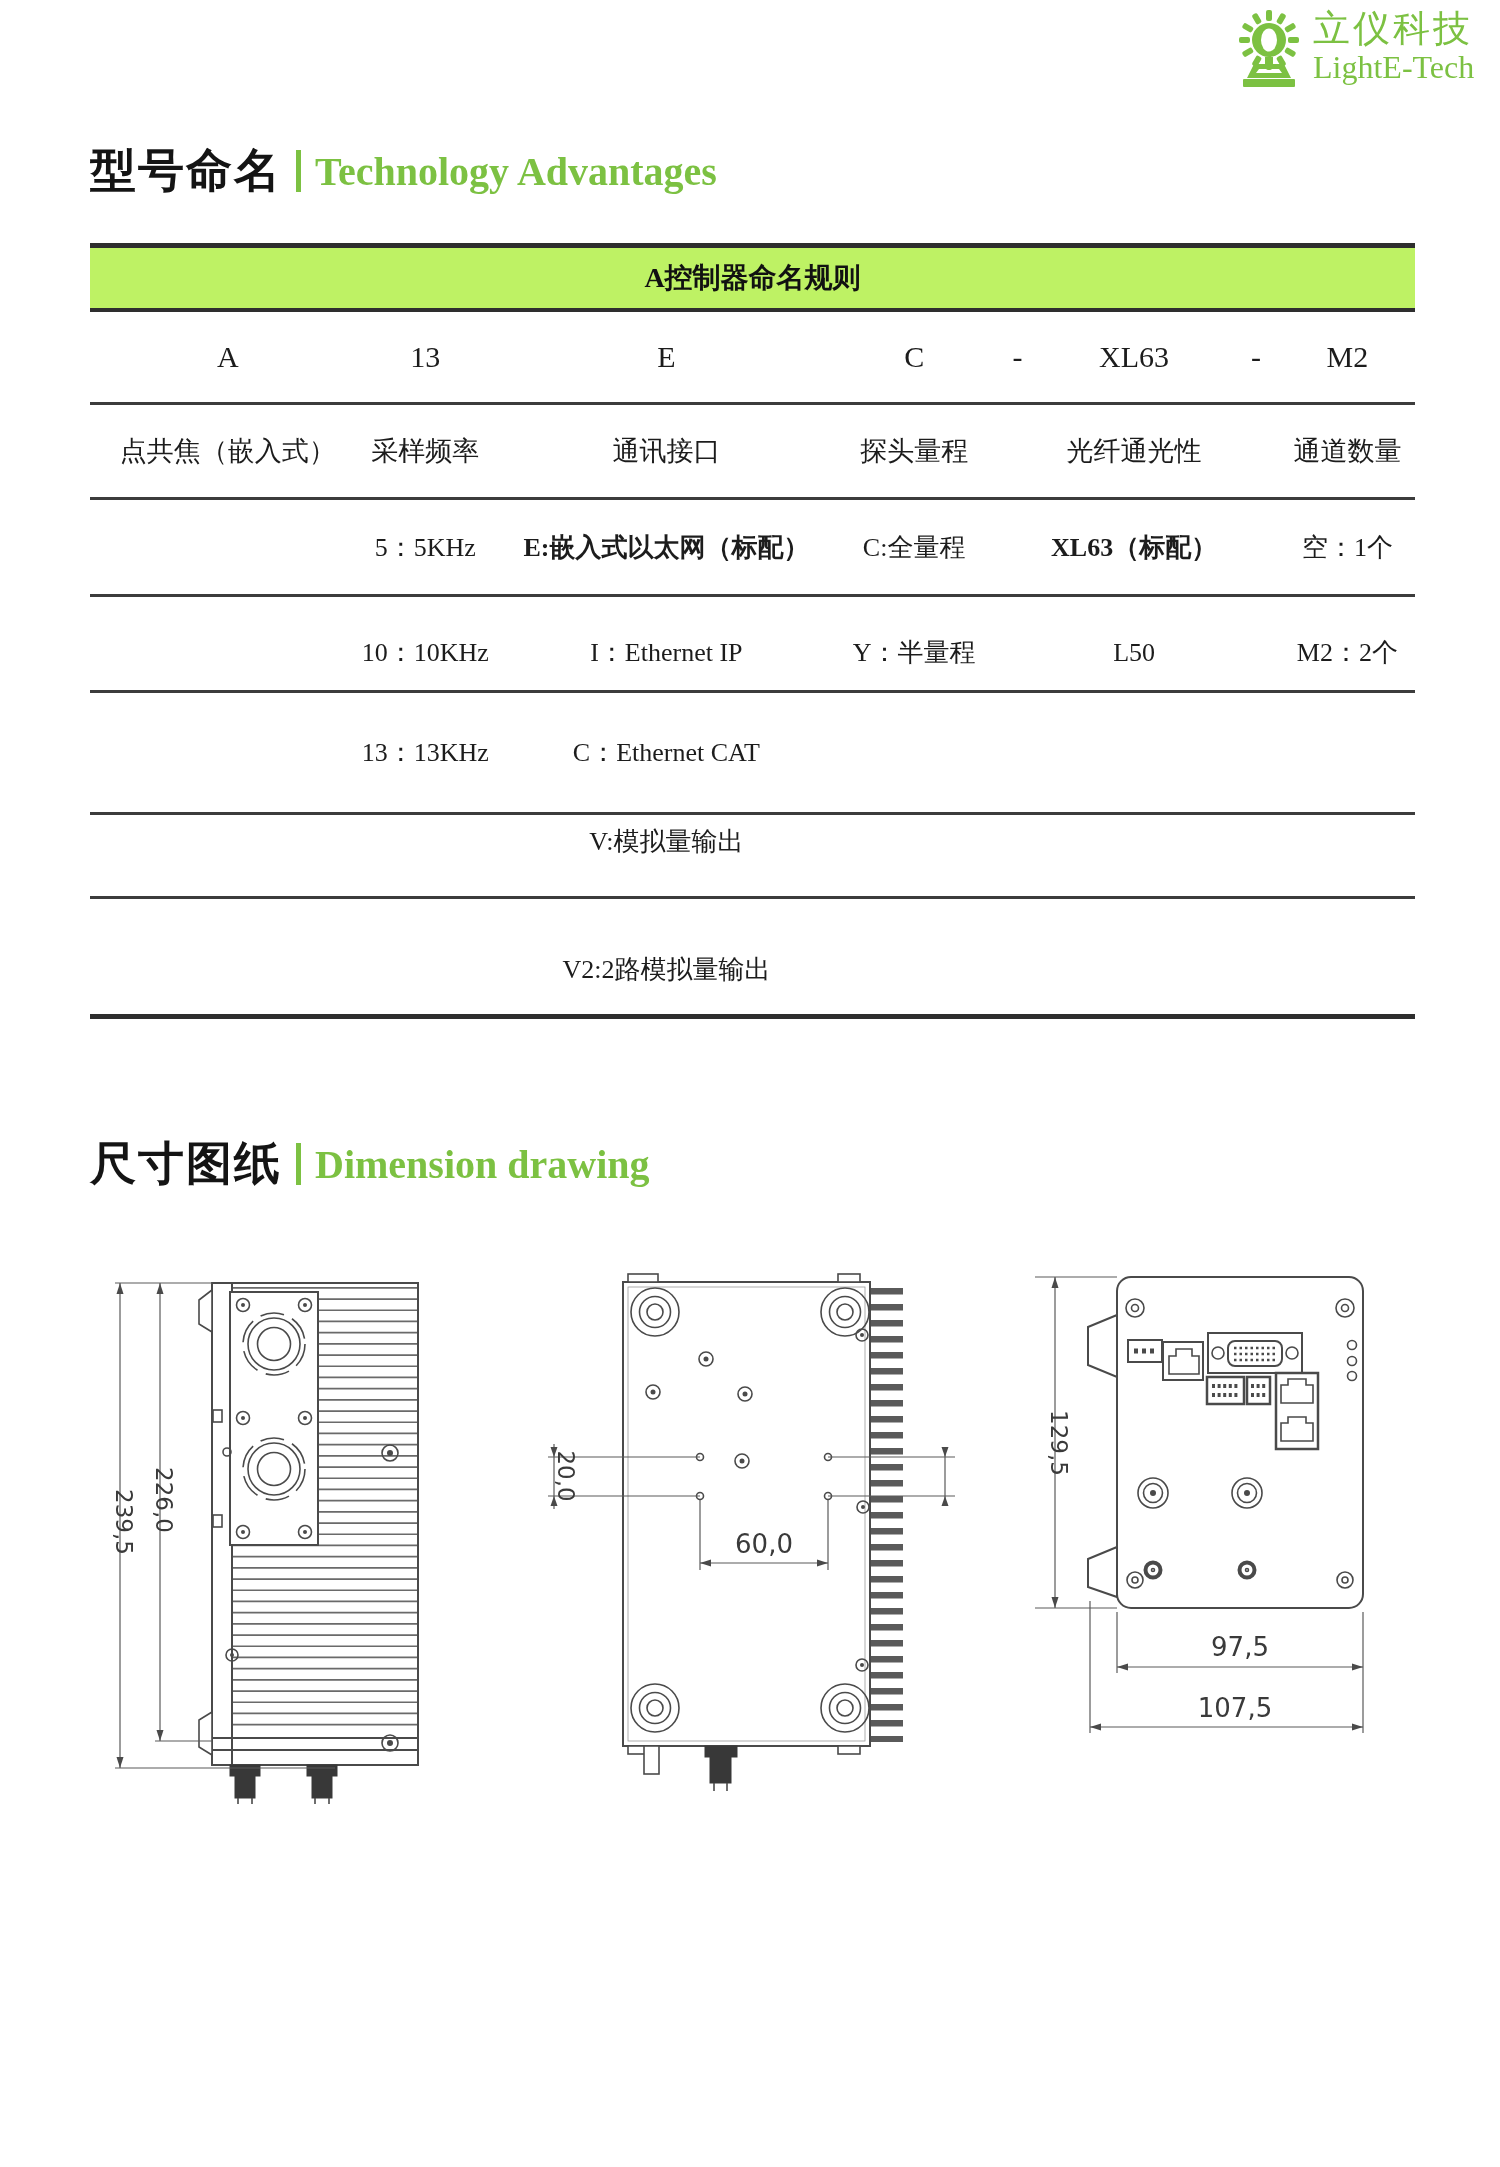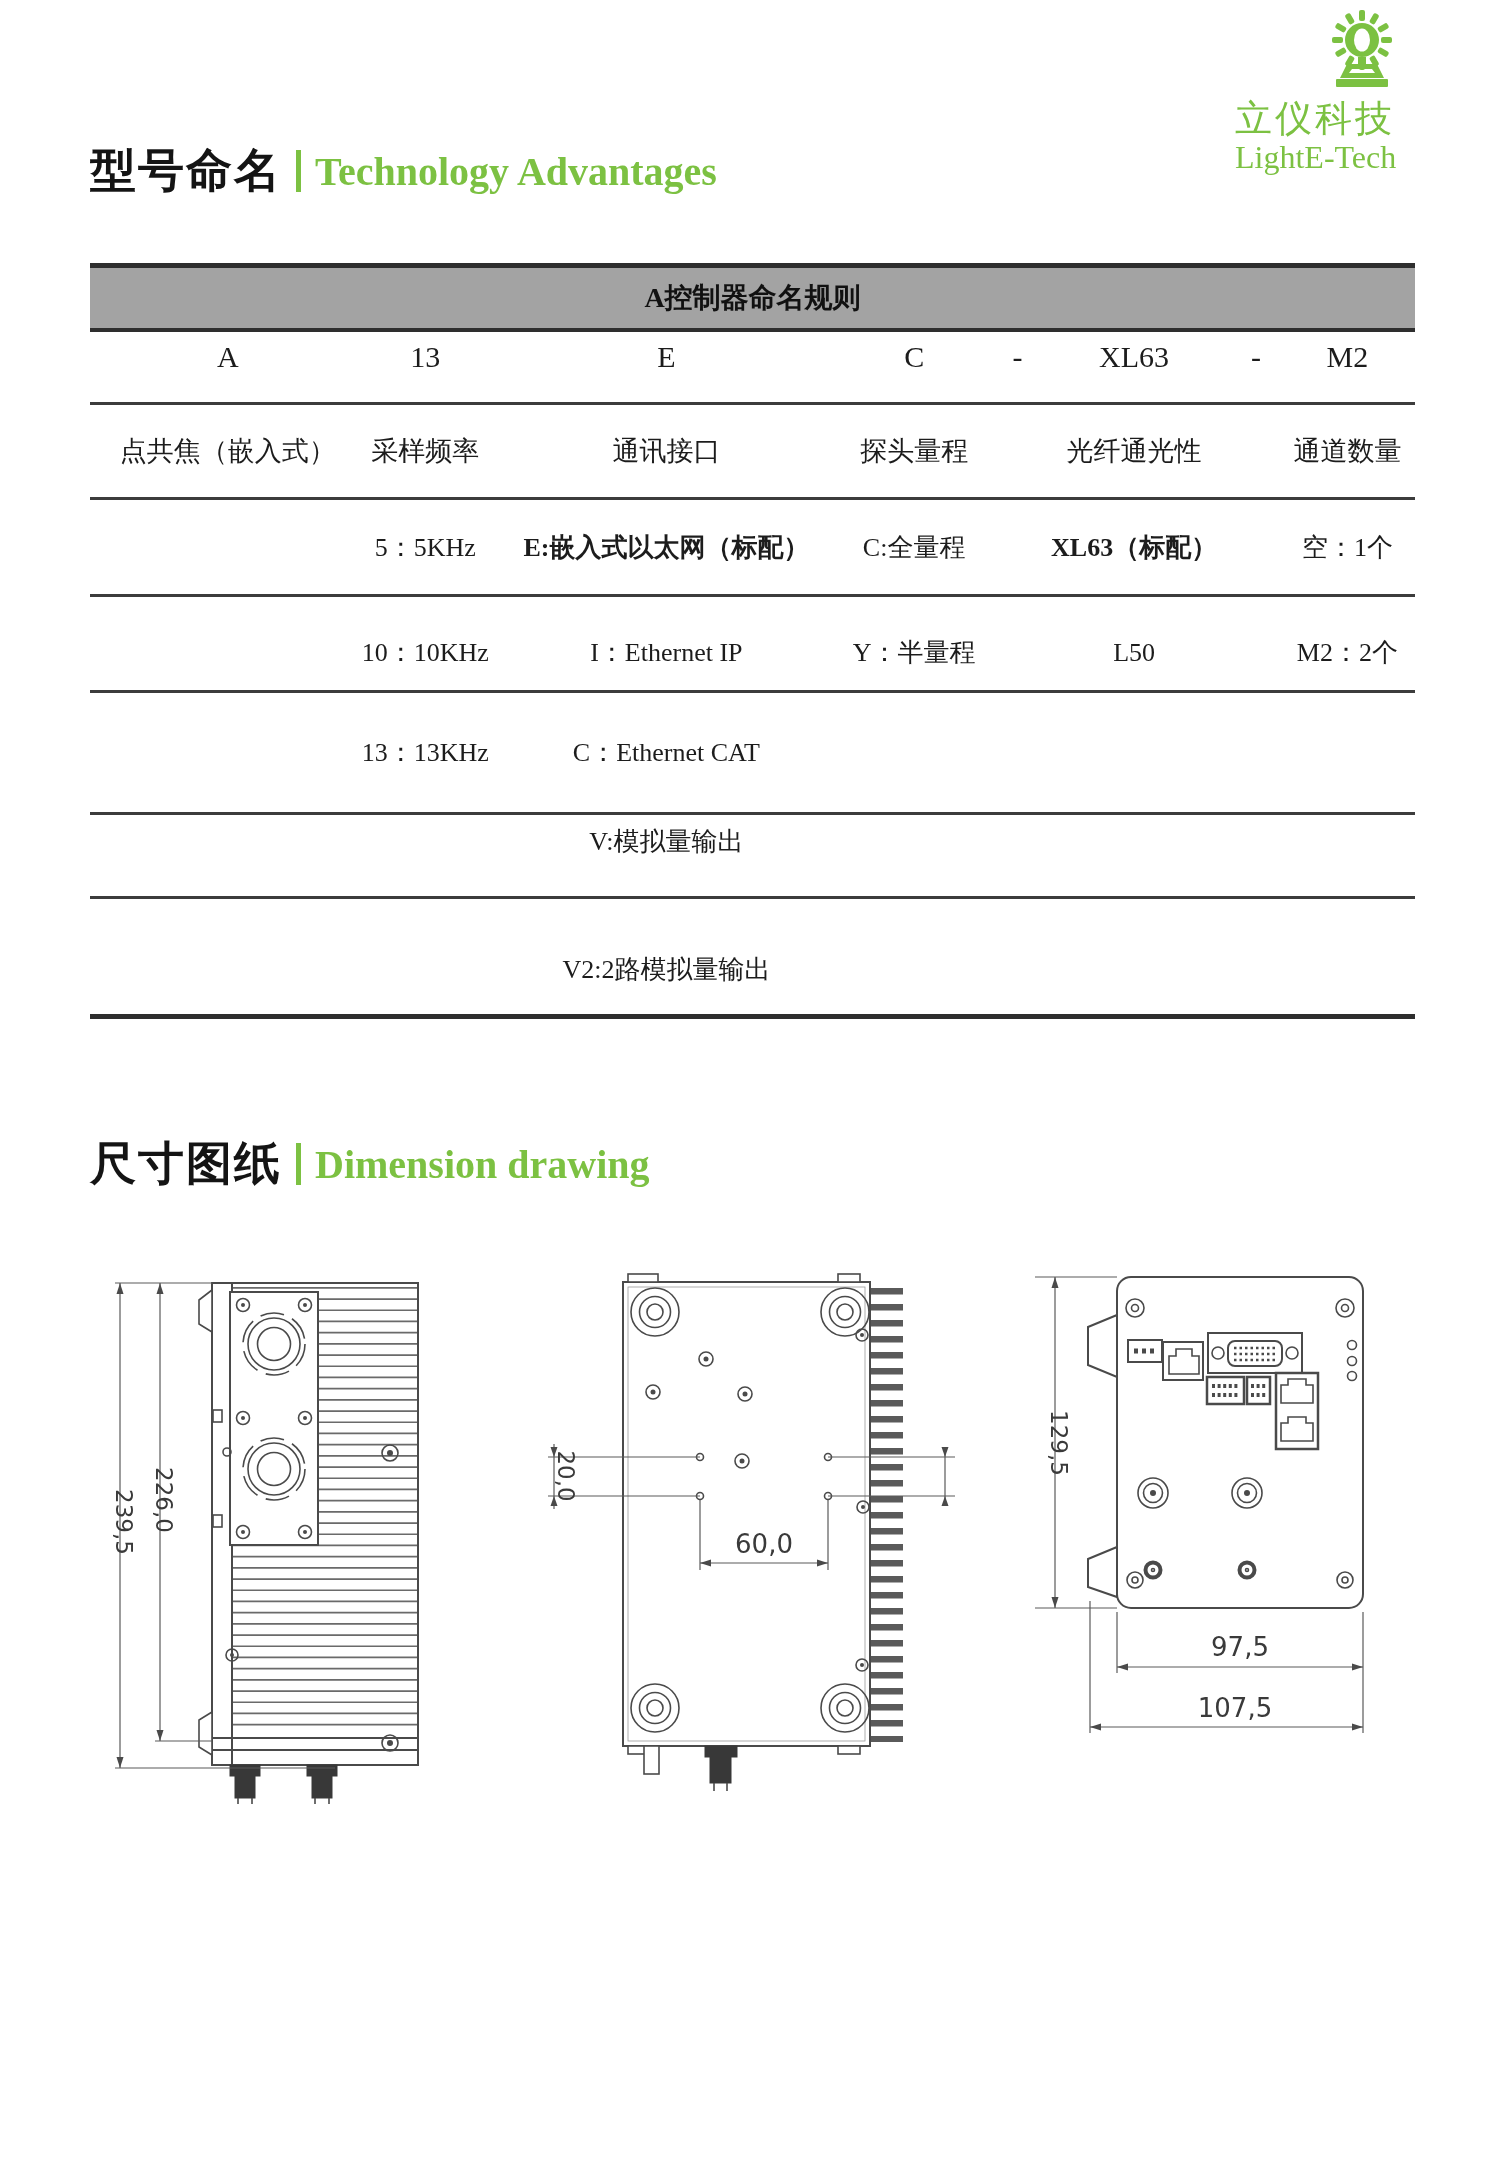--- a/index.html
+++ b/index.html
@@ -1,32 +1,32 @@
 <!DOCTYPE html>
 <html><head>
 <meta charset="utf-8">
 <style>
   html,body{margin:0;padding:0;background:#fff;}
   body{position:relative;width:1500px;height:2167px;font-family:"Liberation Sans",sans-serif;color:#1c1c1c;overflow:hidden;}
 
   
-  .logo{position:absolute;left:1235px;top:10px;display:flex;gap:10px;align-items:flex-end;flex-direction:column;}
+  .logo{position:absolute;left:1235px;top:10px;display:flex;gap:10px;align-items:flex-start;}
   .logo-text{display:flex;flex-direction:column;line-height:1.05;}
   .logo-zh{font-size:37px;color:#7cc142;letter-spacing:3px;font-weight:500;}
   .logo-en{font-size:32px;color:#7cc142;font-family:"Liberation Serif",serif;margin-top:2px;}
 
   
   .sec-title{position:absolute;left:90px;display:flex;align-items:center;gap:14px;white-space:nowrap;}
   .sec-zh{font-size:46px;font-weight:700;color:#141414;letter-spacing:2px;}
   .sec-bar{width:5px;height:42px;background:#7cc142;}
   .sec-en{font-size:40px;font-weight:700;color:#7cc142;font-family:"Liberation Serif","DejaVu Serif",serif;}
 
   
   .tbl{position:absolute;left:90px;top:243px;width:1325px;height:732px;font-family:"Liberation Serif","DejaVu Serif",serif;}
-  .band{position:absolute;left:0;top:0;width:100%;height:69px;box-sizing:border-box;background:#a3a3a3;border-top:5px solid #2e2e2e;border-bottom:4px solid #2e2e2e;display:flex;align-items:center;justify-content:center;font-size:28px;font-weight:700;color:#111;margin-top:20px;}
+  .band{position:absolute;left:0;top:0;width:100%;height:69px;box-sizing:border-box;background:#bef264;border-top:5px solid #2e2e2e;border-bottom:4px solid #2e2e2e;display:flex;align-items:center;justify-content:center;font-size:28px;font-weight:700;color:#111;}
   .trow{position:absolute;left:0;width:100%;box-sizing:border-box;border-bottom:3px solid #3c3c3c;}
   .trow.last{border-bottom:5px solid #2e2e2e;}
   .cell{position:absolute;top:0;height:100%;display:flex;align-items:center;transform:translateX(-50%);white-space:nowrap;}
   .code-row .cell{font-size:30px;}
   .label-row .cell{font-size:27px;}
   .data-row .cell{font-size:26px;}
   .cell.bold{font-weight:700;}
   .c1{left:10.4%;} .c2{left:25.3%;} .c3{left:43.5%;} .c4{left:62.2%;} .c5{left:78.8%;} .c6{left:94.9%;}
   .d1{left:70%;} .d2{left:88%;}
 

